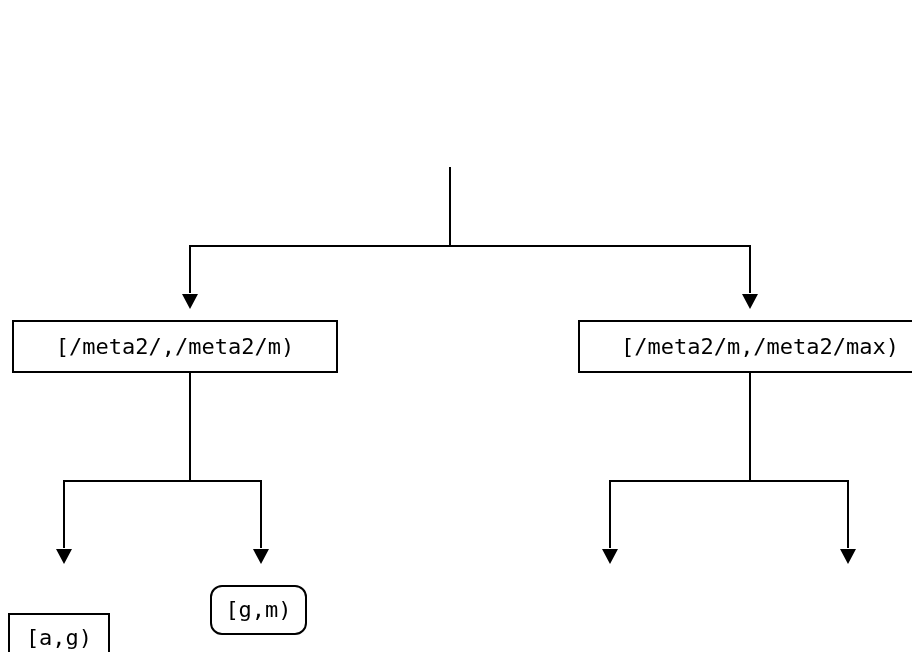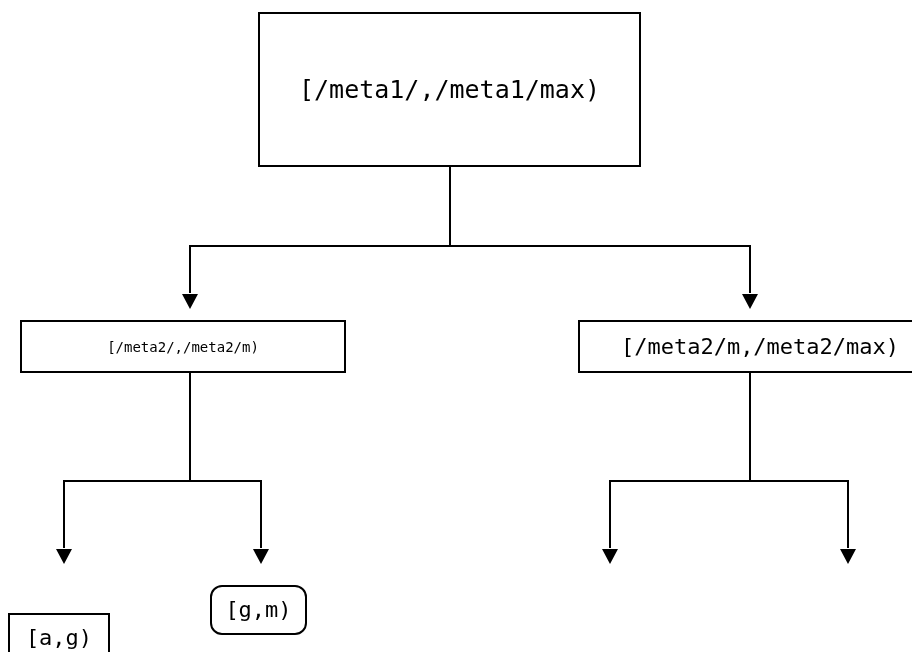--- a/index.html
+++ b/index.html
@@ -37,25 +37,25 @@
   }
   .node-root {
     left: 258px;
     top: 12px;
     width: 383px;
     height: 155px;
     font-size: 25px;
     letter-spacing: 0px;
   }
   .node-mid-left {
-    left: 20px;
+    left: 12px;
     top: 320px;
     width: 326px;
     height: 53px;
-    font-size: 14px;
+    font-size: 22px;
   }
   .node-mid-right {
     left: 578px;
     top: 320px;
     width: 364px;
     height: 53px;
     font-size: 22px;
   }
   .node-leaf {
     top: 585px;
@@ -109,23 +109,20 @@
   .midr-drop-l    { left: 609px; top: 480px;  height: 68px; }
   .midr-drop-r    { left: 847px; top: 480px;  height: 68px; }
   .midr-arrow-l   { left: 602px; top: 549px; }
   .midr-arrow-r   { left: 840px; top: 549px; }
 </style>
 </head>
 <body>
 
 <div id="diagram-root">
 
-  <div class="node node-root">
-    <span class="node-label">[/meta1/,/meta1/max)</span>
-  </div>
 
   <div class="edge-v root-stem"></div>
   <div class="edge-h root-bar"></div>
   <div class="edge-v root-drop-l"></div>
   <div class="edge-v root-drop-r"></div>
   <div class="arrowhead root-arrow-l"></div>
   <div class="arrowhead root-arrow-r"></div>
 
   <div class="node node-mid-left">
     <span class="node-label">[/meta2/,/meta2/m)</span>

